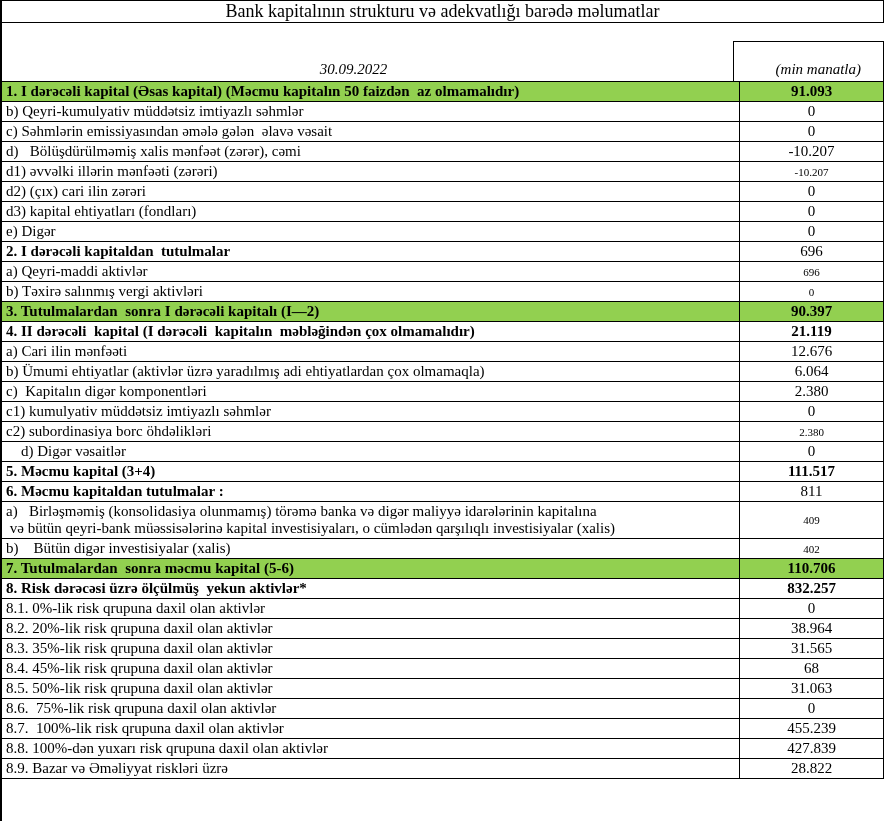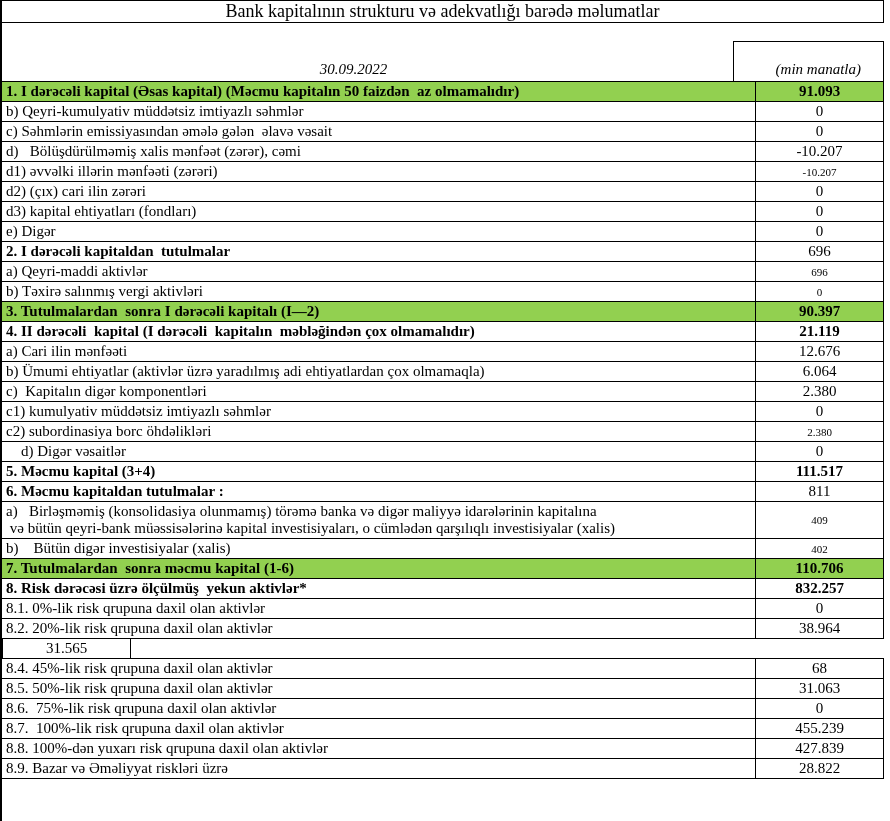--- a/index.html
+++ b/index.html
@@ -69,21 +69,21 @@
   }
   .row.green { background: var(--green); }
   .cell { display: flex; align-items: center; }
   .cell.label {
     flex: 1;
     padding: 1px 4px;
     white-space: pre-wrap;
     line-height: 17px;
   }
   .cell.value {
-    width: 129px;
+    width: 145px;
     border-left: 1px solid var(--line);
     border-right: 1px solid var(--line);
     justify-content: center;
     text-align: center;
     padding: 0 8px;
   }
   .bold { font-weight: bold; }
   .small { font-size: 11px; }
 </style>
 </head>
@@ -193,36 +193,37 @@
       <div class="row">
         <div class="cell label">a)   Birləşməmiş (konsolidasiya olunmamış) törəmə banka və digər maliyyə idarələrinin kapitalına
  və bütün qeyri-bank müəssisələrinə kapital investisiyaları, o cümlədən qarşılıqlı investisiyalar (xalis)</div>
         <div class="cell value small">409</div>
       </div>
       <div class="row">
         <div class="cell label">b)    Bütün digər investisiyalar (xalis)</div>
         <div class="cell value small">402</div>
       </div>
       <div class="row green">
-        <div class="cell label bold">7. Tutulmalardan  sonra məcmu kapital (1-6)</div>
+        <div class="cell label bold">7. Tutulmalardan  sonra məcmu kapital (5-6)</div>
         <div class="cell value bold">110.706</div>
       </div>
       <div class="row">
         <div class="cell label bold">8. Risk dərəcəsi üzrə ölçülmüş  yekun aktivlər*</div>
         <div class="cell value bold">832.257</div>
       </div>
       <div class="row">
         <div class="cell label">8.1. 0%-lik risk qrupuna daxil olan aktivlər</div>
         <div class="cell value">0</div>
       </div>
       <div class="row">
         <div class="cell label">8.2. 20%-lik risk qrupuna daxil olan aktivlər</div>
         <div class="cell value">38.964</div>
       </div>
       <div class="row">
+        <div class="cell label">8.3. 35%-lik risk qrupuna daxil olan aktivlər</div>
         <div class="cell value">31.565</div>
       </div>
       <div class="row">
         <div class="cell label">8.4. 45%-lik risk qrupuna daxil olan aktivlər</div>
         <div class="cell value">68</div>
       </div>
       <div class="row">
         <div class="cell label">8.5. 50%-lik risk qrupuna daxil olan aktivlər</div>
         <div class="cell value">31.063</div>
       </div>

